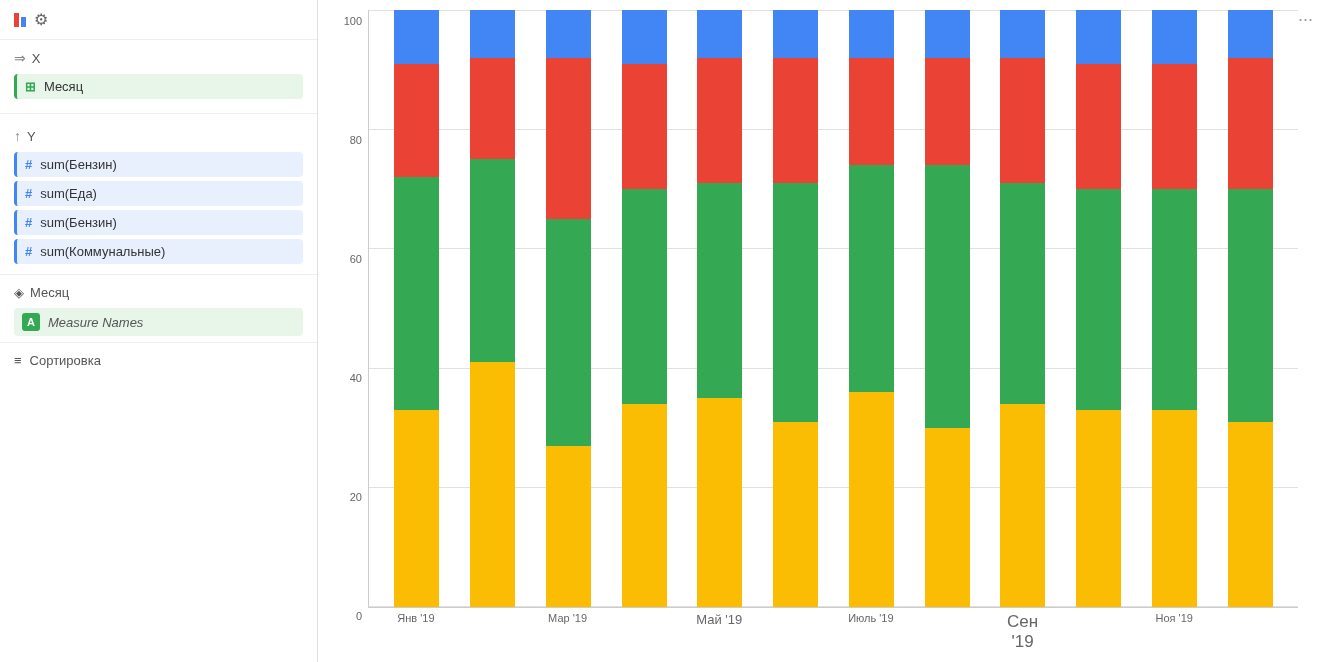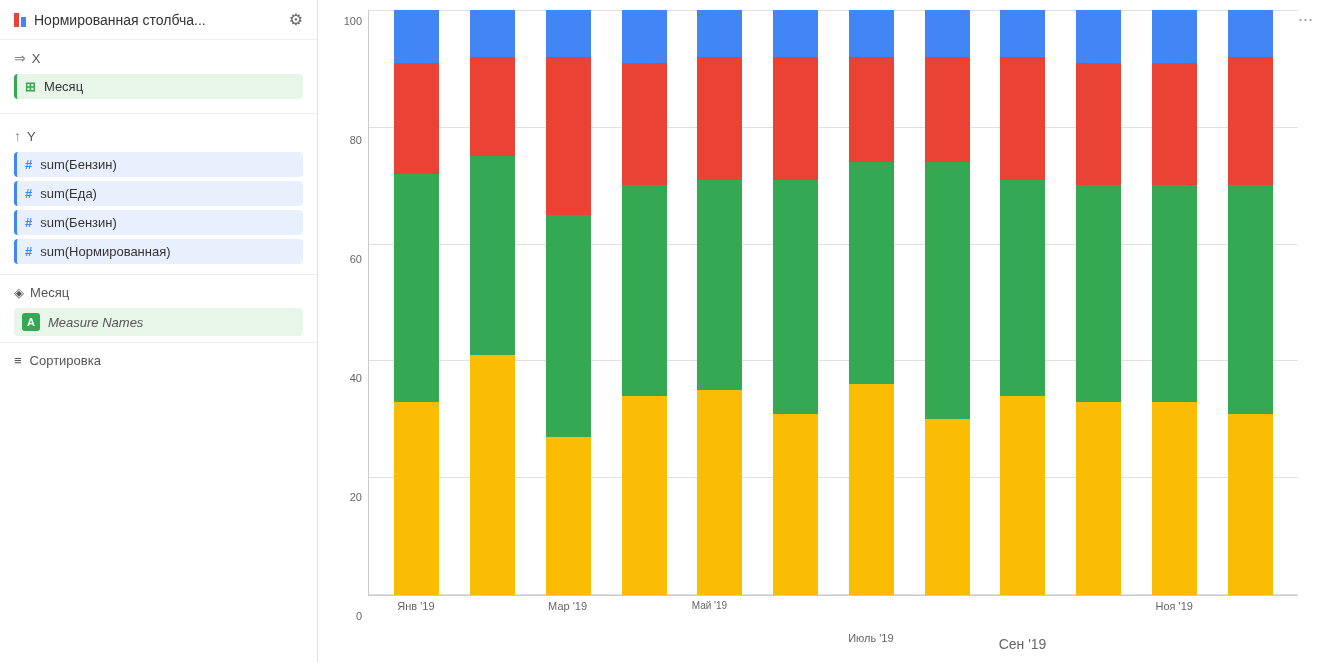--- a/index.html
+++ b/index.html
@@ -254,21 +254,20 @@
 <body>
 
 <div class="sidebar">
   <div class="sidebar-header">
     <div class="chart-logo">
       <div class="chart-logo-icon">
         <div class="bar-icon-1"></div>
         <div class="bar-icon-2"></div>
       </div>
     </div>
-    <span class="sidebar-title">Нормированная столбча...</span>
     <span class="gear-icon">⚙</span>
   </div>
 
   <div class="section">
     <div class="section-label">
       <span class="arrow">⇒</span>
       <span>X</span>
     </div>
     <div class="field-item green-field">
       <span class="hash">⊞</span>
@@ -290,21 +289,21 @@
     <div class="field-item">
       <span class="hash">#</span>
       <span>sum(Еда)</span>
     </div>
     <div class="field-item">
       <span class="hash">#</span>
       <span>sum(Бензин)</span>
     </div>
     <div class="field-item">
       <span class="hash">#</span>
-      <span>sum(Нормированная)</span>
+      <span>sum(Коммунальные)</span>
     </div>
   </div>
 
   <div class="colors-section">
     <div class="colors-label">
       <span>◈</span>
       <span>Месяц</span>
     </div>
     <div class="measure-names-item">
       <div class="a-badge">A</div>
@@ -436,24 +435,24 @@
                 <div class="bar-segment" style="height: 31%; background-color: rgb(251, 188, 4);"></div>
               </div>
             </div>
           </div>
       </div>
       <div class="x-axis" id="x-axis">
           <div style="font-size: 11px; color: rgb(102, 102, 102); width: 55px; text-align: center;">Янв '19</div>
           <div style="font-size: 11px; color: rgb(102, 102, 102); width: 55px; text-align: center; visibility: hidden;">Фев '19</div>
           <div style="font-size: 11px; color: rgb(102, 102, 102); width: 55px; text-align: center;">Мар '19</div>
           <div style="font-size: 11px; color: rgb(102, 102, 102); width: 55px; text-align: center; visibility: hidden;">Апр '19</div>
-          <div style="font-size: 10px; color: rgb(102, 102, 102); width: 55px; ">Май '19</div>
+          <div style="font-size: 13px; color: rgb(102, 102, 102); width: 55px; text-align: center;">Май '19</div>
           <div style="font-size: 11px; color: rgb(102, 102, 102); width: 55px; text-align: center; visibility: hidden;">Июнь '19</div>
-          <div style="font-size: 11px; color: rgb(102, 102, 102); width: 55px; text-align: center; margin-top: 32px;">Июль '19</div>
+          <div style="font-size: 11px; color: rgb(102, 102, 102); width: 55px; text-align: center;">Июль '19</div>
           <div style="font-size: 11px; color: rgb(102, 102, 102); width: 55px; text-align: center; visibility: hidden;">Авг '19</div>
-          <div style="font-size: 14px; color: rgb(102, 102, 102); width: 55px; text-align: center; margin-top: 36px;">Сен '19</div>
+          <div style="font-size: 17px; color: rgb(102, 102, 102); width: 55px; text-align: center;">Сен '19</div>
           <div style="font-size: 11px; color: rgb(102, 102, 102); width: 55px; text-align: center; visibility: hidden;">Окт '19</div>
           <div style="font-size: 11px; color: rgb(102, 102, 102); width: 55px; text-align: center;">Ноя '19</div>
           <div style="font-size: 11px; color: rgb(102, 102, 102); width: 55px; text-align: center; visibility: hidden;">Дек '19</div>
         </div>
     </div>
   </div>
 </div>
 
 </body></html>

